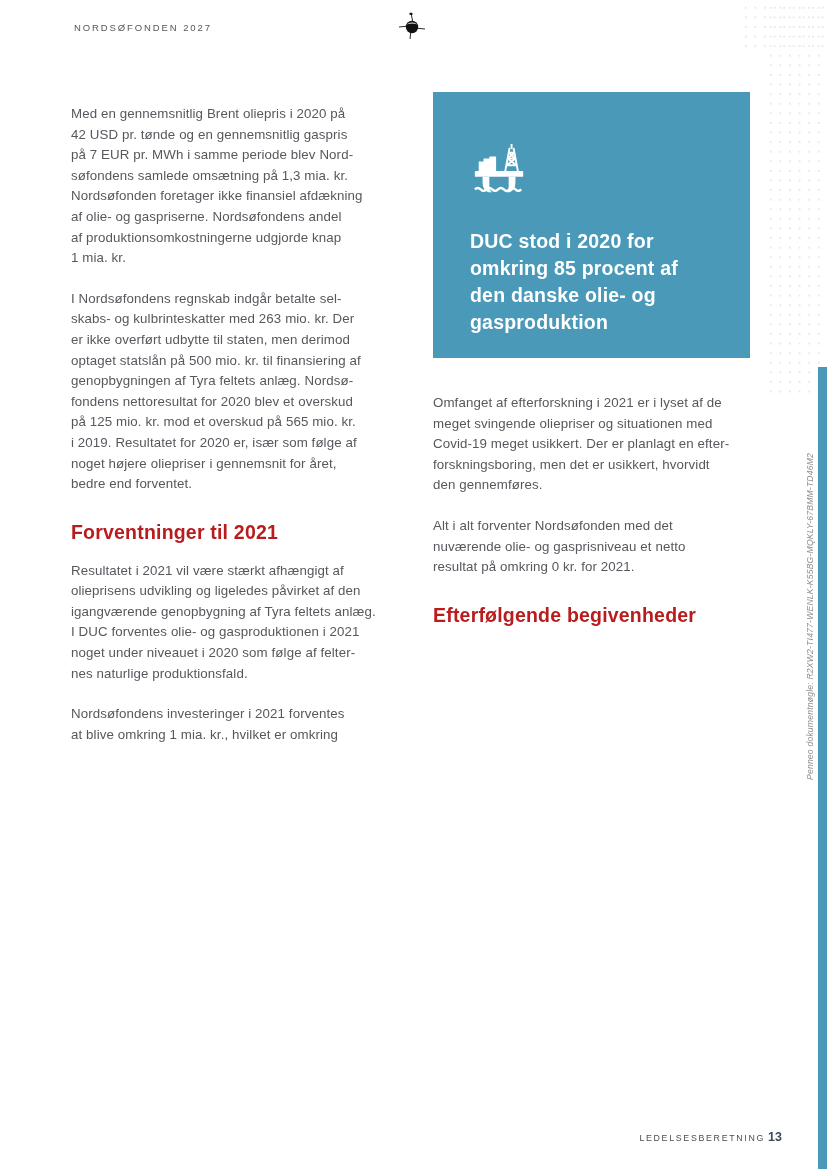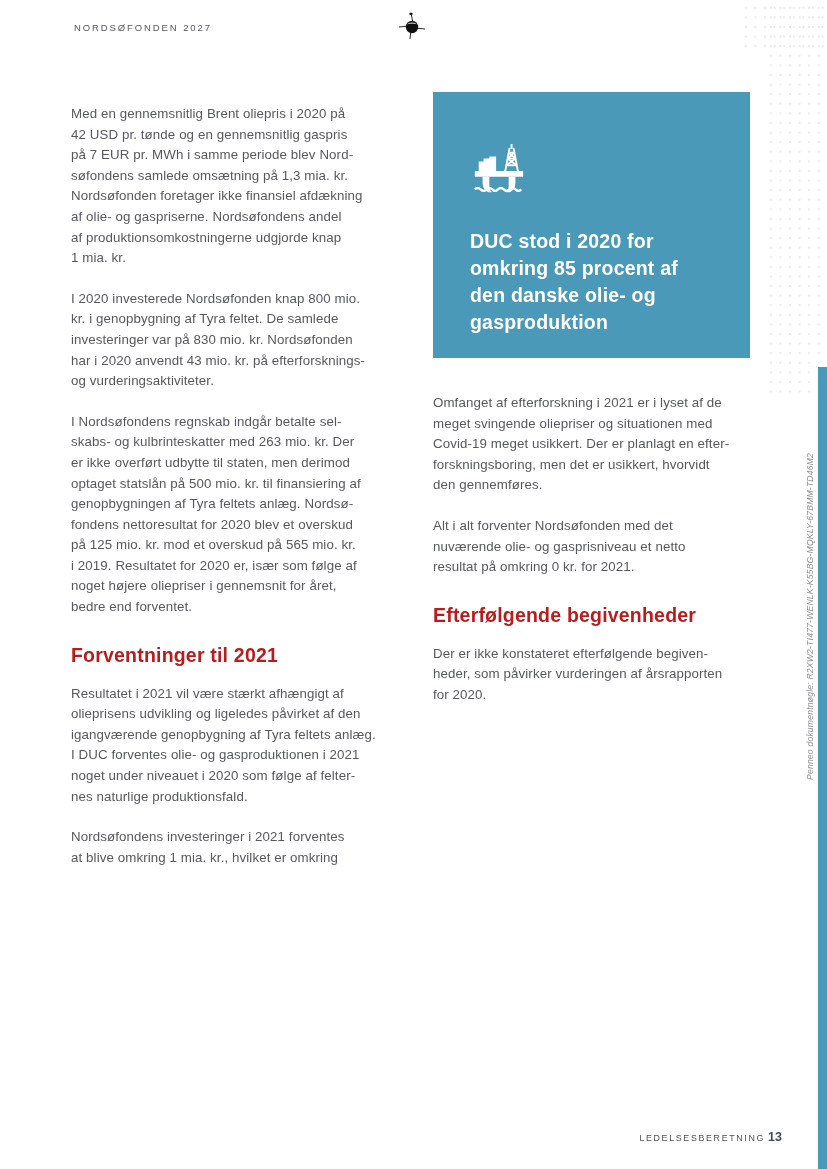--- a/index.html
+++ b/index.html
@@ -98,25 +98,20 @@
 
   <div class="col-left">
     <p class="body-p">Med en gennemsnitlig Brent oliepris i 2020 på
 42 USD pr. tønde og en gennemsnitlig gaspris
 på 7 EUR pr. MWh i samme periode blev Nord-
 søfondens samlede omsætning på 1,3 mia. kr.
 Nordsøfonden foretager ikke finansiel afdækning
 af olie- og gaspriserne. Nordsøfondens andel
 af produktionsomkostningerne udgjorde knap
 1 mia. kr.</p>
-    <p class="body-p">I 2020 investerede Nordsøfonden knap 800 mio.
-kr. i genopbygning af Tyra feltet. De samlede
-investeringer var på 830 mio. kr. Nordsøfonden
-har i 2020 anvendt 43 mio. kr. på efterforsknings-
-og vurderingsaktiviteter.</p>
     <p class="body-p">I Nordsøfondens regnskab indgår betalte sel-
 skabs- og kulbrinteskatter med 263 mio. kr. Der
 er ikke overført udbytte til staten, men derimod
 optaget statslån på 500 mio. kr. til finansiering af
 genopbygningen af Tyra feltets anlæg. Nordsø-
 fondens nettoresultat for 2020 blev et overskud
 på 125 mio. kr. mod et overskud på 565 mio. kr.
 i 2019. Resultatet for 2020 er, især som følge af
 noget højere oliepriser i gennemsnit for året,
 bedre end forventet.</p>
@@ -169,23 +164,20 @@
 
     <p class="body-p">Omfanget af efterforskning i 2021 er i lyset af de
 meget svingende oliepriser og situationen med
 Covid-19 meget usikkert. Der er planlagt en efter-
 forskningsboring, men det er usikkert, hvorvidt
 den gennemføres.</p>
     <p class="body-p">Alt i alt forventer Nordsøfonden med det
 nuværende olie- og gasprisniveau et netto
 resultat på omkring 0 kr. for 2021.</p>
     <h2 class="section-h">Efterfølgende begivenheder</h2>
-    <p class="body-p">Der er ikke konstateret efterfølgende begiven-
-heder, som påvirker vurderingen af årsrapporten
-for 2020.</p>
   </div>
 
   <div class="penneo">Penneo dokumentnøgle: R2XW2-TI477-WENLK-K55BG-MQKLY-67BMM-TD46M2</div>
 
   <div class="side-bar"></div>
 
   <div class="footer">
     <span class="footer-section">LEDELSESBERETNING</span>
     <span class="footer-page">13</span>
   </div>

